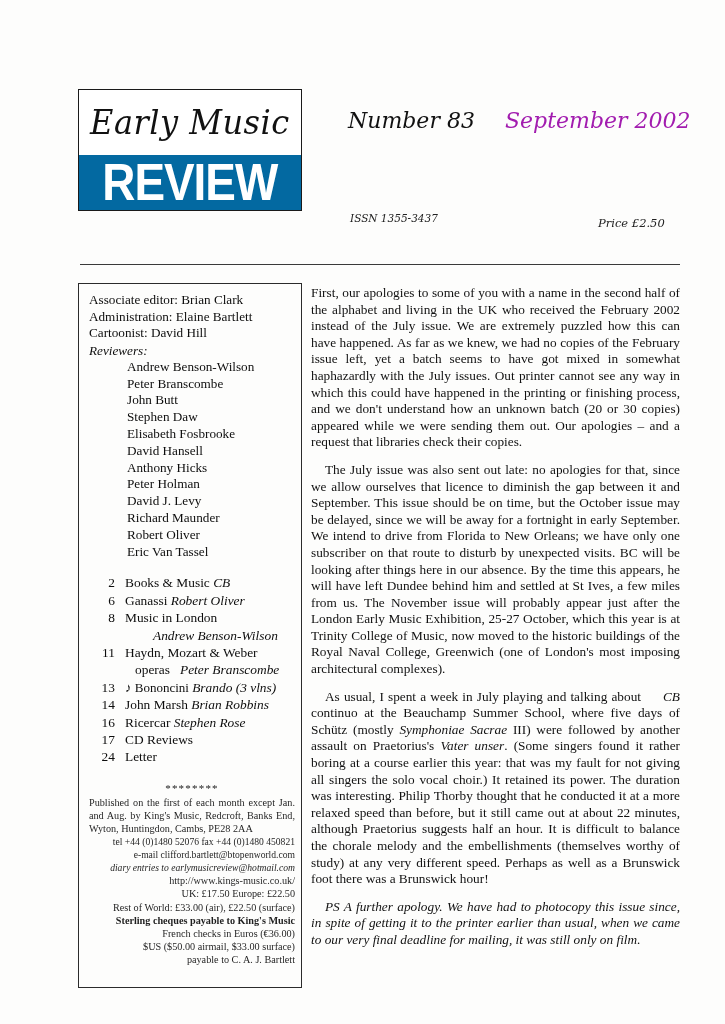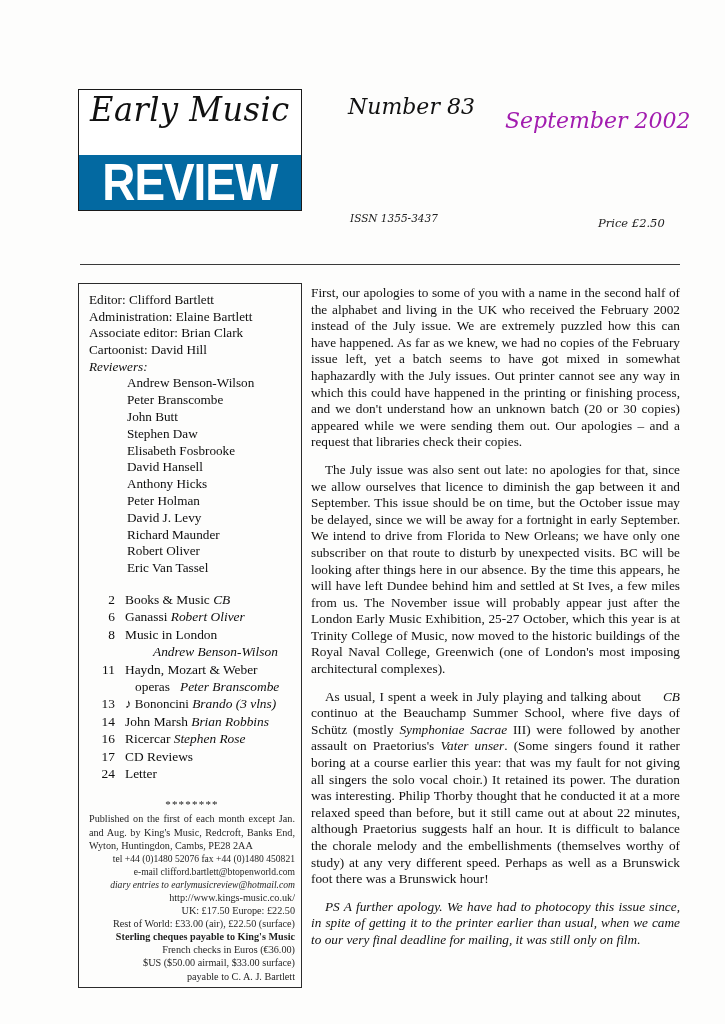--- a/index.html
+++ b/index.html
@@ -29,20 +29,21 @@
     top: 89px;
     width: 224px;
     height: 122px;
     border: 1.5px solid #1a1a1a;
     box-sizing: border-box;
   }
   .masthead-top {
     height: 65px;
     background: #ffffff;
     display: flex;
+    align-items: center;
     justify-content: center;
     overflow: hidden;
   }
   .masthead-title {
     font-family: "DejaVu Serif", serif;
     font-style: italic;
     font-size: 33px;
     letter-spacing: 0.5px;
     color: #111;
     white-space: nowrap;
@@ -63,21 +64,21 @@
     line-height: 45px;
     color: #ffffff;
     letter-spacing: -1px;
     transform: scaleY(1.15) scaleX(1.02);
     white-space: nowrap;
   }
 
   .issue-number {
     position: absolute;
     left: 348px;
-    top: 94px;
+    top: 108px;
     font-family: "DejaVu Serif", serif;
     font-style: italic;
     font-size: 22px;
     color: #111;
     white-space: nowrap;
   }
   .issue-date {
     position: absolute;
     left: 505px;
     top: 108px;
@@ -245,23 +246,22 @@
   <div class="issue-number">Number 83</div>
   <div class="issue-date">September 2002</div>
   <div class="issn">ISSN 1355-3437</div>
   <div class="price">Price £2.50</div>
 
   <div class="rule"></div>
 
   <div class="left-panel">
 
     <div class="staff">
-      <div class="staff-line">Editor: Clifford Bartlett</div>
+      <div class="staff-line">Associate editor: Brian Clark</div>
       <div class="staff-line">Administration: Elaine Bartlett</div>
-      <div class="staff-line">Associate editor: Brian Clark</div>
       <div class="staff-line">Cartoonist: David Hill</div>
     </div>
 
     <div class="reviewers-label">Reviewers:</div>
     <div>
       <div class="reviewer">Andrew Benson-Wilson</div>
       <div class="reviewer">Peter Branscombe</div>
       <div class="reviewer">John Butt</div>
       <div class="reviewer">Stephen Daw</div>
       <div class="reviewer">Elisabeth Fosbrooke</div>

